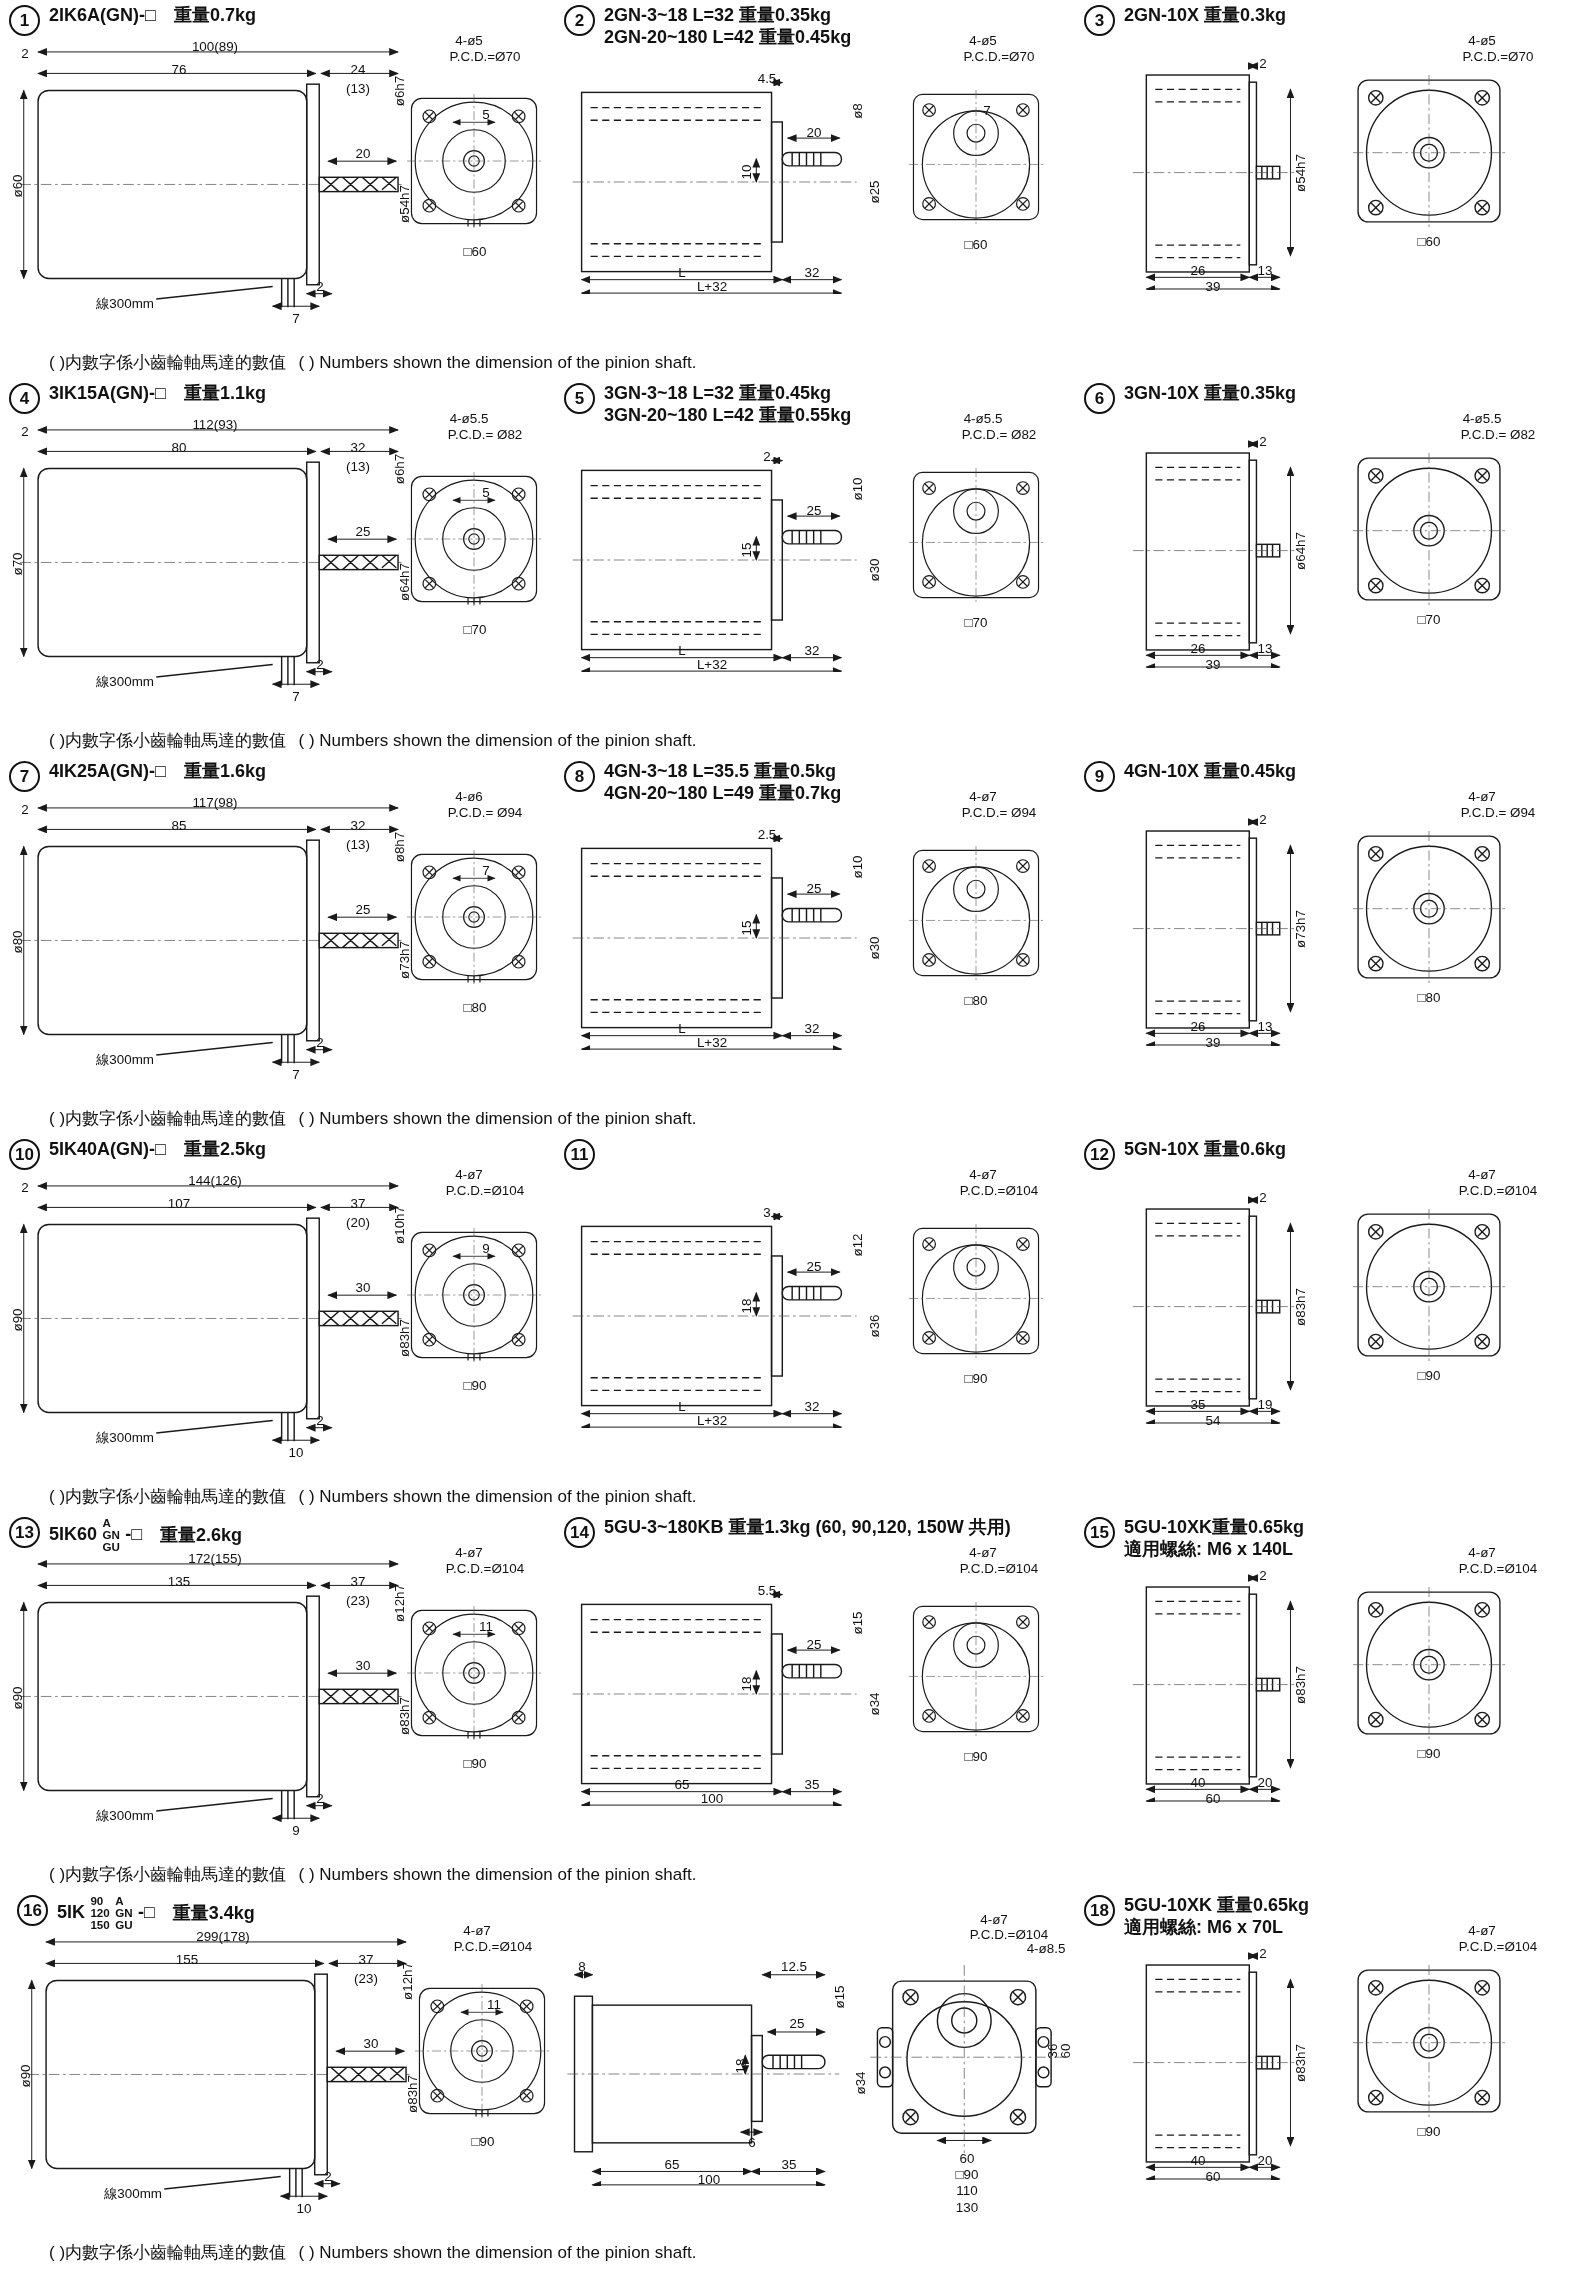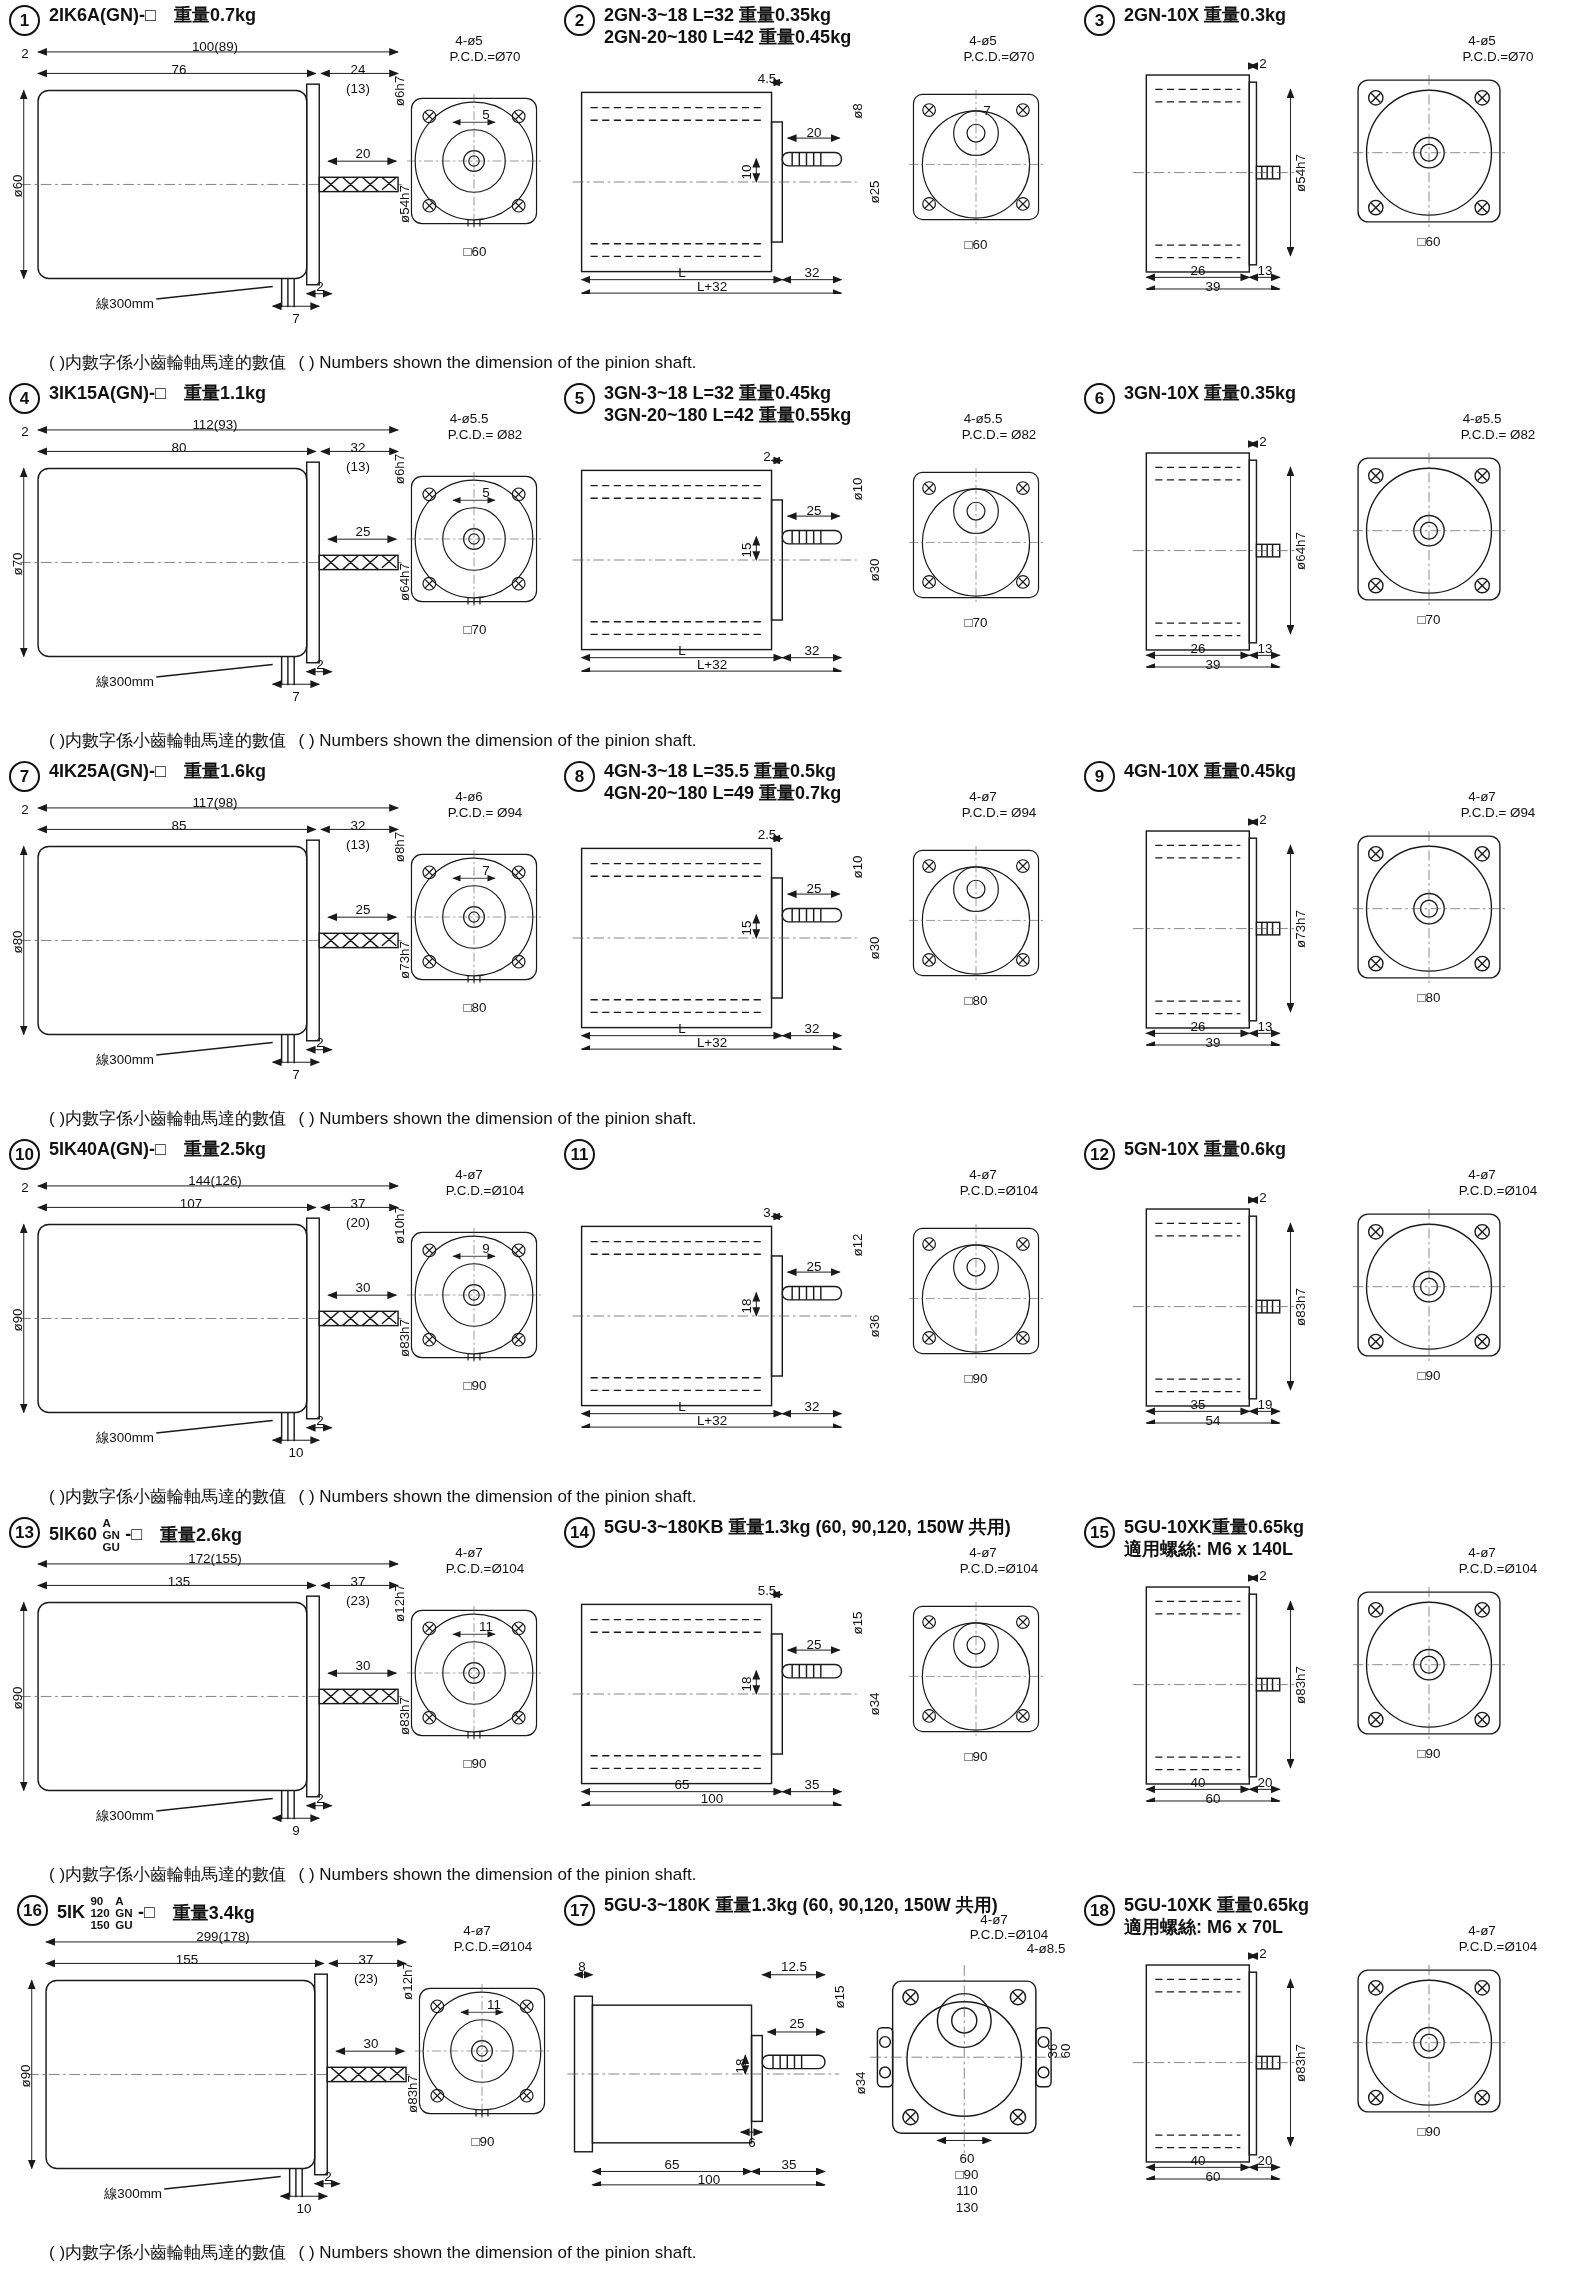--- a/index.html
+++ b/index.html
@@ -442,21 +442,21 @@
         </div>
       <svg class="sv" style="left:13.4px;top:41px" width="394" height="269" viewBox="0 0 440 300">
           <use href="#g-motor-side"></use>
         </svg>
       <svg class="sv" style="left:407px;top:94px" width="134" height="134" viewBox="0 0 180 180">
           <use href="#g-front-motor"></use>
         </svg>
       <div class="labels">
           <span class="dim" style="left: 25px; top: 54px;">2</span>
           <span class="dim" style="left: 215px; top: 47px;">144(126)</span>
-          <span class="dim" style="left: 191px; top: 70px;">107</span>
+          <span class="dim" style="left: 179px; top: 70px;">107</span>
           <span class="dim" style="left: 358px; top: 70px;">37</span>
           <span class="dim" style="left: 358px; top: 89px;">(20)</span>
           <span class="dim rot" style="left: 400px; top: 91px;">ø10h7</span>
           <span class="dim" style="left: 363px; top: 154px;">30</span>
           <span class="dim rot" style="left: 18px; top: 186px;">ø90</span>
           <span class="dim rot" style="left: 405px; top: 204px;">ø83h7</span>
           <span class="dim" style="left: 125px; top: 304px;">線300mm</span>
           <span class="dim" style="left: 320px; top: 287px;">2</span>
           <span class="dim" style="left: 296px; top: 319px;">10</span>
           <span class="dim" style="left: 486px; top: 115px;">9</span>
@@ -648,26 +648,20 @@
           <span class="dim" style="left: 125px; top: 304px;">線300mm</span>
           <span class="dim" style="left: 320px; top: 287px;">2</span>
           <span class="dim" style="left: 296px; top: 319px;">10</span>
           <span class="dim" style="left: 486px; top: 115px;">11</span>
           <span class="dim" style="left: 475px; top: 252px;">□90</span>
           <span class="dim" style="left: 469px; top: 41px;">4-ø7</span>
           <span class="dim" style="left: 485px; top: 57px;">P.C.D.=Ø104</span>
         </div>
     </div>
     <div class="panel" style="left:555px;width:519px">
-      <div class="hd">
-          <span class="cnum">17</span>
-        <div class="tl">
-            <div class="t1">5GU-3~180K 重量1.3kg (60, 90,120, 150W 共用)</div>
-          </div>
-        </div>
       <svg class="sv" style="left:7.2px;top:72px" width="304" height="224" viewBox="0 0 340 250">
           <use href="#g-17-side"></use>
         </svg>
       <svg class="sv" style="left:315px;top:75px" width="193" height="188" viewBox="0 0 215 210">
           <use href="#g-17-front"></use>
         </svg>
       <div class="labels">
           <span class="dim" style="left: 27px; top: 77px;">8</span>
           <span class="dim" style="left: 239px; top: 77px;">12.5</span>
           <span class="dim rot" style="left: 285px; top: 107px;">ø15</span>

